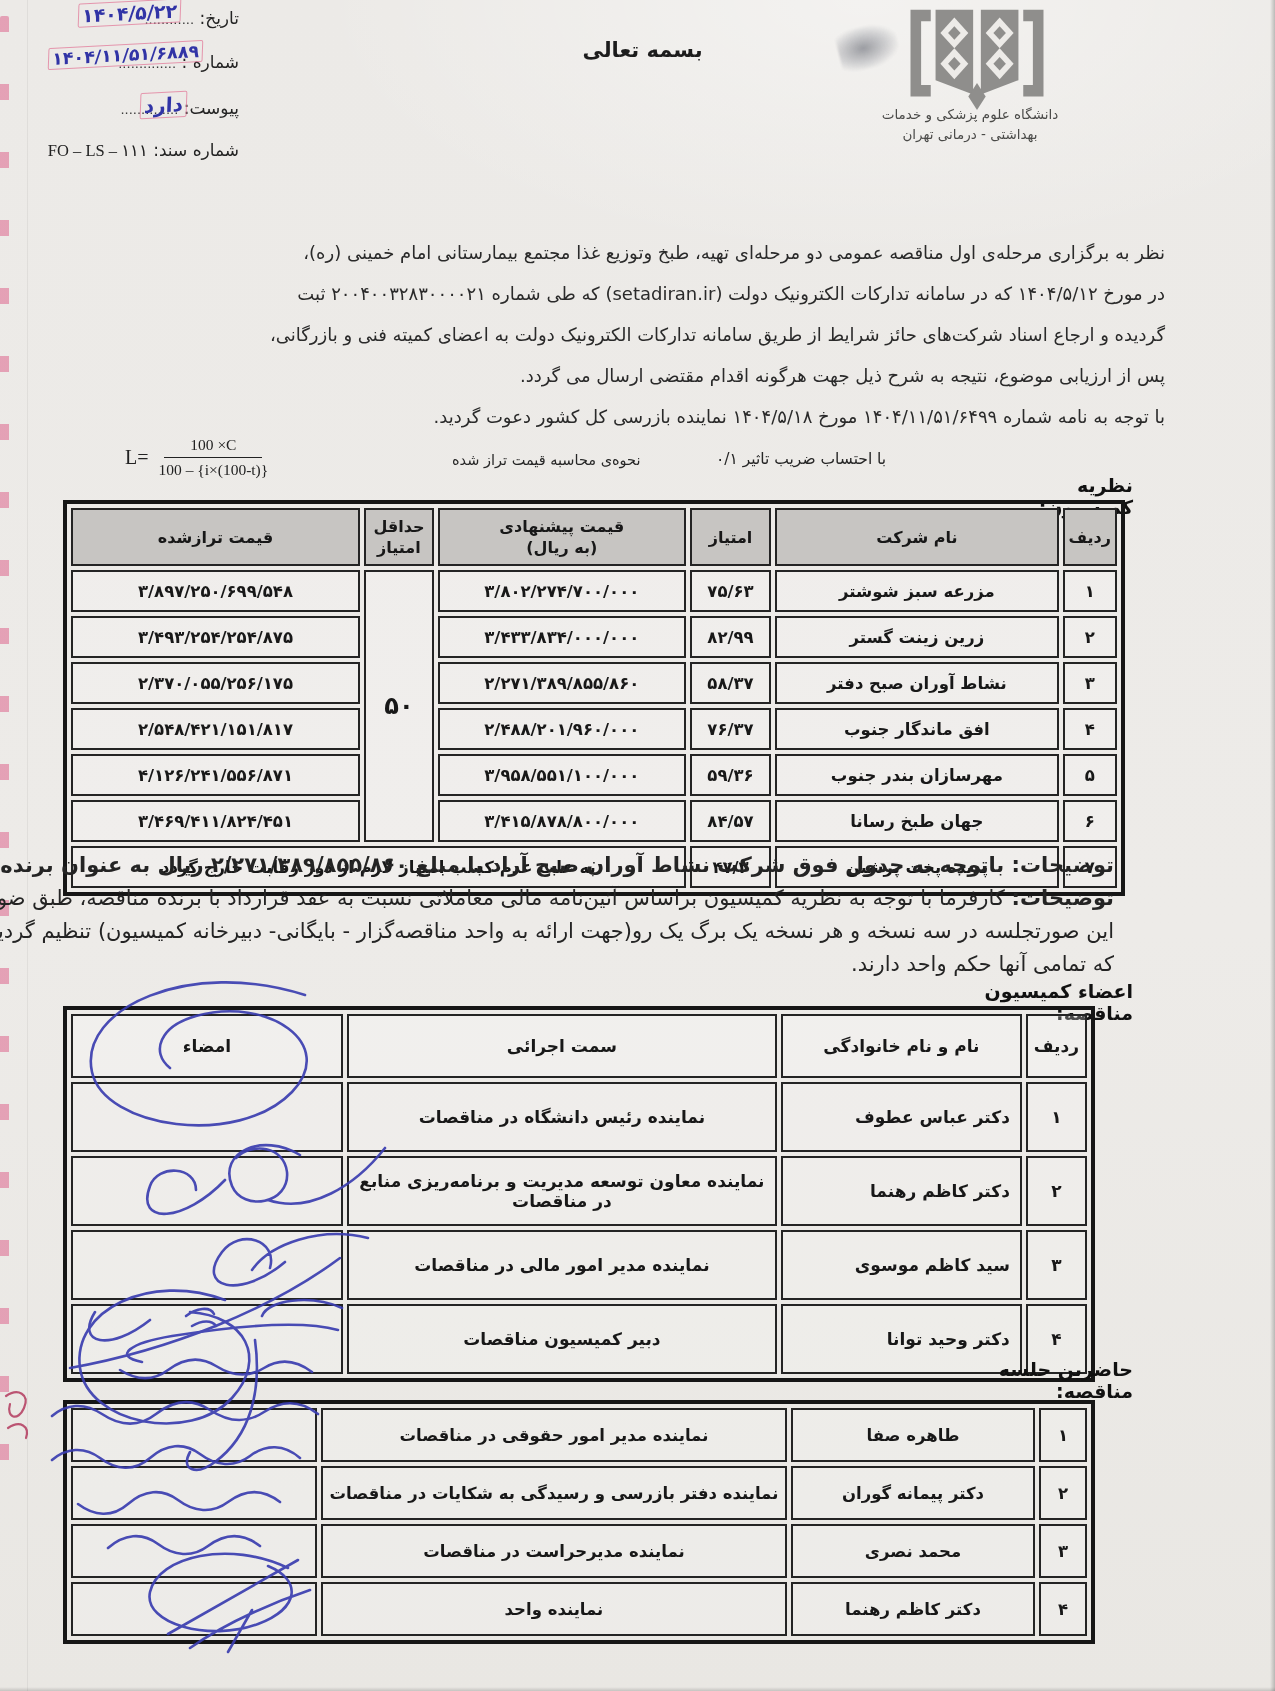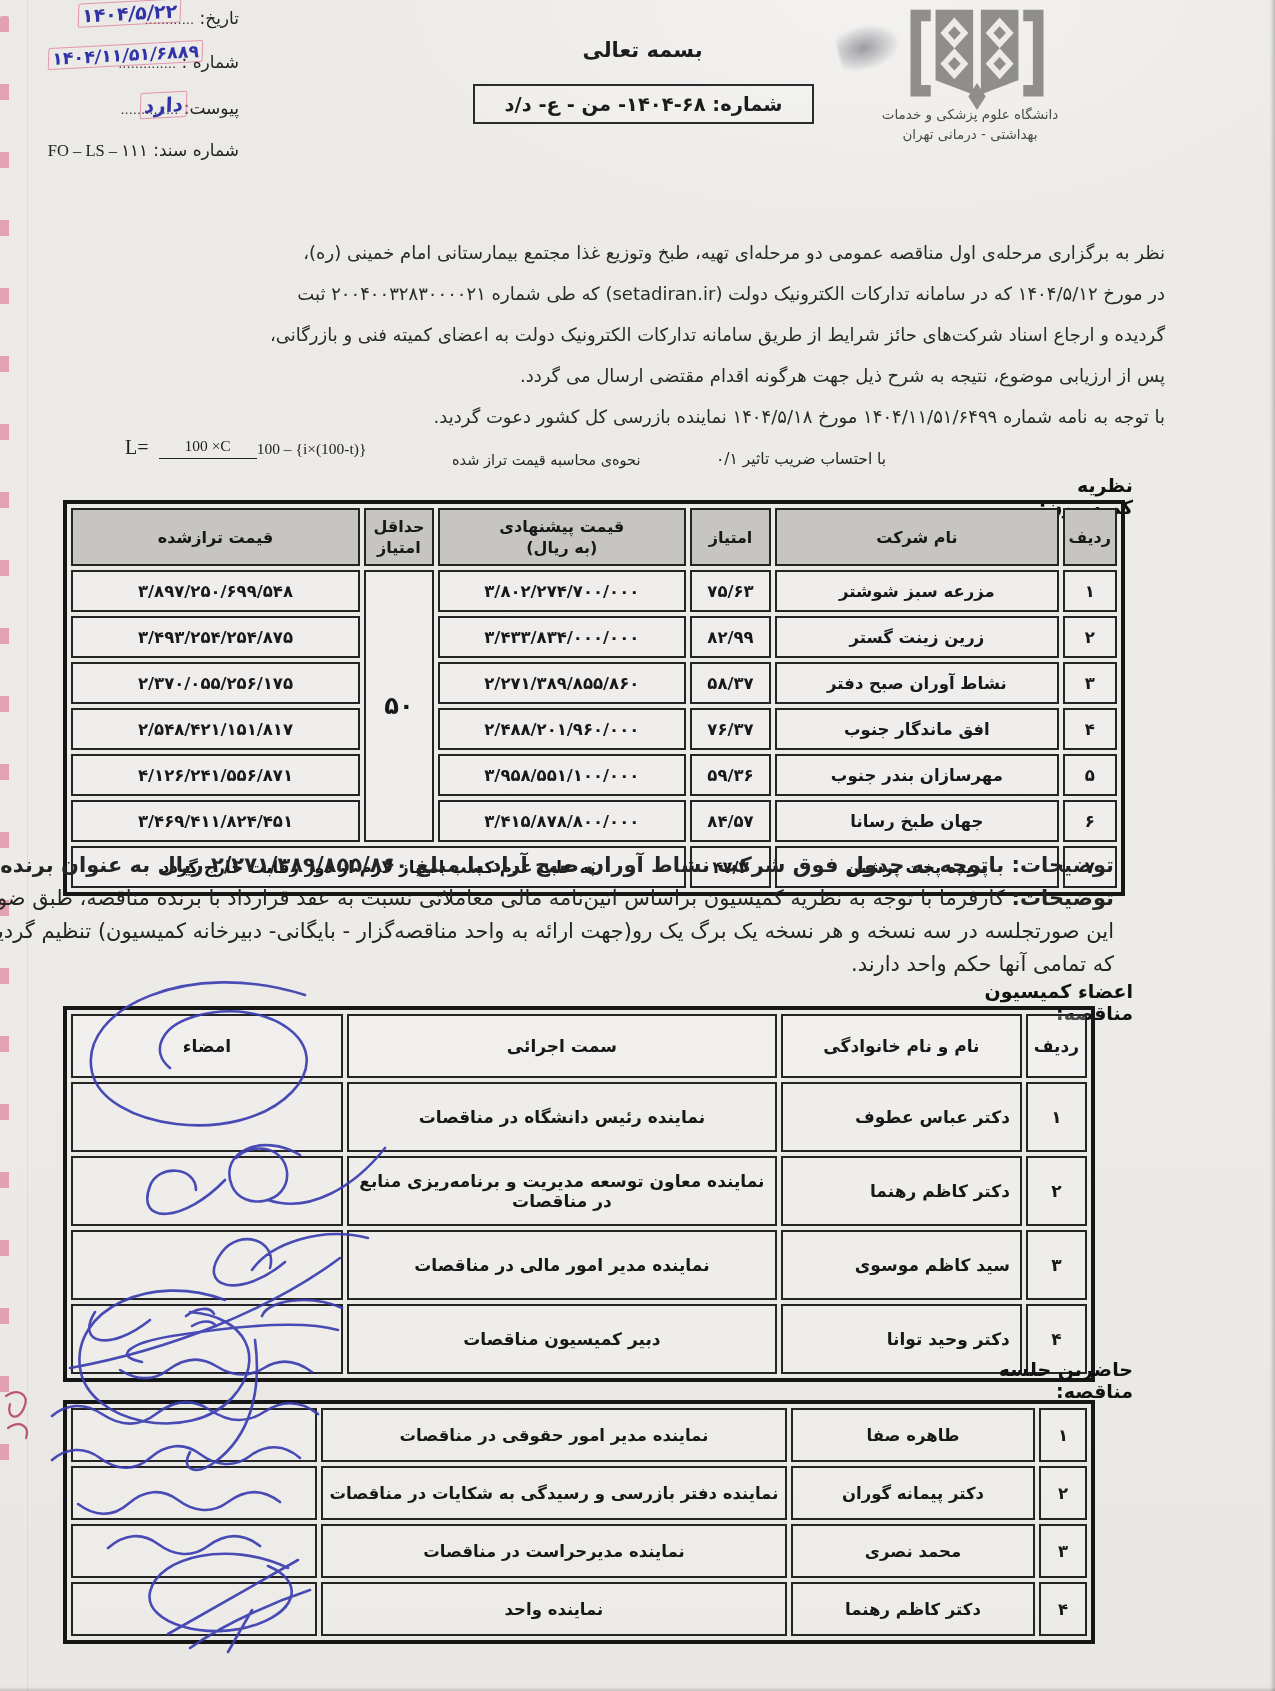--- a/index.html
+++ b/index.html
@@ -38,21 +38,21 @@
   
   .logo{left:902px;top:4px;width:150px;height:106px;}
   .org{left:845px;top:104px;width:250px;text-align:center;font-size:13.5px;line-height:20px;color:#4a4a48;direction:rtl;font-weight:500;}
   
   .title{left:100px;top:190px;width:1065px;direction:rtl;text-align:right;font-size:18.5px;font-weight:bold;white-space:nowrap;color:#151515;}
   .bodytxt{left:110px;top:232px;width:1055px;direction:rtl;text-align:right;font-size:18px;color:#2a2a2a;}
   .bodytxt div{height:41px;line-height:41px;white-space:nowrap;}
   
   .formula{left:125px;top:436px;display:flex;align-items:center;gap:10px;font-family:"Liberation Serif","DejaVu Serif",serif;color:#222;}
   .f-lhs{font-size:20px;}
-  .frac{display:inline-flex;flex-direction:row;align-items:center;font-size:15.5px;}
+  .frac{display:inline-flex;flex-direction:column;align-items:center;font-size:15.5px;}
   .frac .num{padding:0 26px 3px 26px;border-bottom:1.8px solid #222;}
   .frac .den{padding-top:3px;}
   .f-caption{left:452px;top:452px;font-size:14.5px;direction:rtl;color:#262626;}
   .f-impact{left:716px;top:450px;font-size:15.5px;direction:rtl;color:#262626;}
   
   .h1{direction:rtl;text-align:right;font-size:19px;font-weight:bold;color:#111;}
   .h-opinion{left:993px;top:474px;width:140px;}
   .h-members{left:933px;top:980px;width:200px;}
   .h-attend{left:943px;top:1358px;width:190px;}
   
@@ -100,23 +100,20 @@
       <span class="lh-dots">..............</span>
       <span class="hand pinkbox lh-v3">دارد</span>
     </div>
     <div class="lh-line" style="top:14px">
       <span class="lh-label">شماره سند:</span>
       <span class="doccode" dir="ltr">FO – LS – ۱۱۱</span>
     </div>
   </div>
 
   <div class="abs besm">بسمه تعالی</div>
-  <div class="abs refbox">
-    <span>شماره: ۶۸-۱۴۰۴- من - ع- د/د</span>
-  </div>
 
   <svg class="abs logo" viewBox="0 0 150 110">
     <g fill="#8f8e8c">
       <path d="M6,6 h21 v12 h-10 v66 h10 v12 H6 Z"></path>
       <path d="M144,6 h-21 v12 h10 v66 h-10 v12 h21 Z"></path>
       <path d="M32,6 H71 V94 L32,79 Z"></path>
       <path d="M118,6 H79 V94 L118,79 Z"></path>
       <path d="M75,82 L84,96 L75,110 L66,96 Z"></path>
     </g>
     <g fill="#edebe8">

